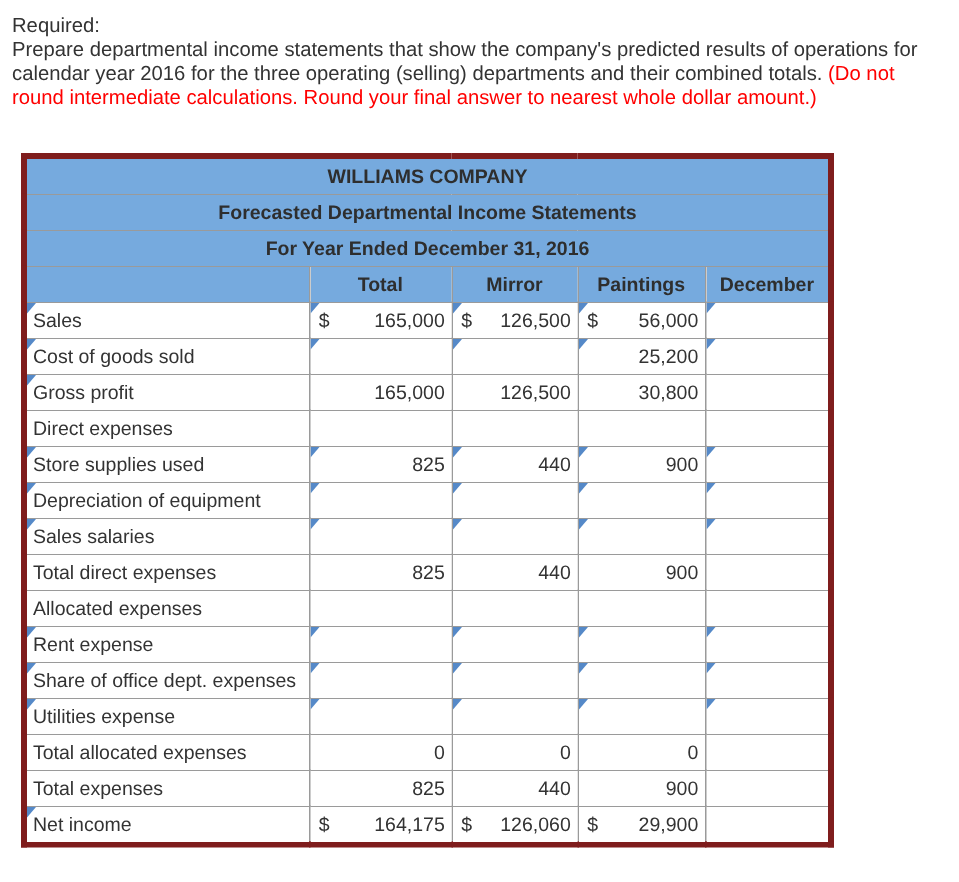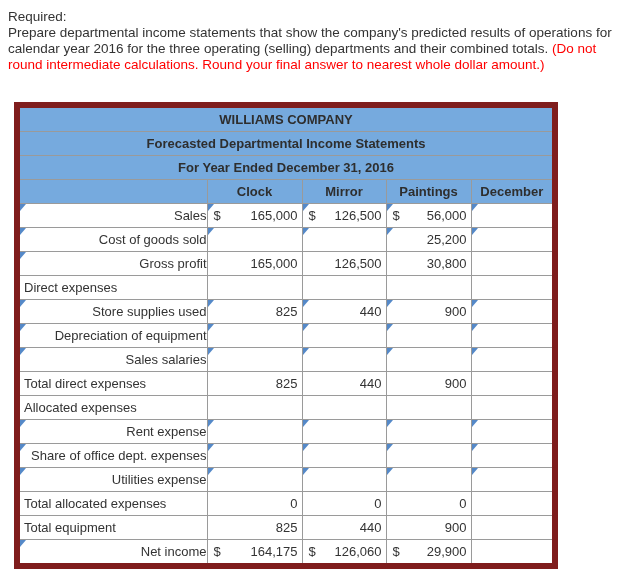--- a/index.html
+++ b/index.html
@@ -17,21 +17,21 @@
   .required{font-weight:normal;}
   .warning{color:#ff0000;font-weight:normal;}
 
   
   table.stmt{
     border-collapse:collapse;
     table-layout:fixed;
     width:538px;
     margin:29px 0 0 14px;
     font-size:13px;
-    border:6px solid #7f1d1d;
+    border:4px solid #7f1d1d;
   }
   table.stmt td{
     height:23px;
     padding:0;
     border:1px solid #9a9a9a;
     position:relative;
     overflow:hidden;
     white-space:nowrap;
   }
   
@@ -51,21 +51,21 @@
   
   td.lbl{text-align:left;background:#ffffff;}
   .lbltext{padding-left:4px;}
   td.num{background:#ffffff;}
   .cellwrap{
     display:flex;align-items:center;justify-content:flex-end;
     height:100%;padding:0 4px 0 6px;
   }
   .dollar{margin-right:auto;}
   
-  td.input{border:2px solid #41719c;text-align:right;}
+  td.input{border:2px solid #41719c;}
   
   td.selected{outline:2px dotted #2f76c8;outline-offset:-3px;}
   
   td.topline{border-top:3px solid #000000;}
   td.dbl{border-bottom:4px double #000000;}
   
   .flag{
     position:absolute;top:0;left:0;width:0;height:0;
     border-left:6px solid #5589c8;
     border-bottom:7px solid transparent;
@@ -92,21 +92,21 @@
       <td class="title" colspan="5">WILLIAMS COMPANY</td>
     </tr>
     <tr>
       <td class="title" colspan="5">Forecasted Departmental Income Statements</td>
     </tr>
     <tr>
       <td class="title" colspan="5">For Year Ended December 31, 2016</td>
     </tr>
     <tr>
       <td class="colhead"></td>
-      <td class="colhead">Clock</td>
+      <td class="colhead">Total</td>
       <td class="colhead">Mirror</td>
       <td class="colhead">Paintings</td>
       <td class="colhead">December</td>
     </tr>
   </thead>
   <tbody>
       <tr>
         <td class="lbl input"><span class="flag"></span><span class="lbltext">Sales</span></td>
         <td class="num input">
           <span class="flag"></span>
@@ -434,21 +434,21 @@
             <span class="val">0</span>
           </div>
         </td>
         <td class="num plain topline">
           <div class="cellwrap">
             <span class="val"></span>
           </div>
         </td>
       </tr>
       <tr>
-        <td class="lbl"><span class="lbltext">Total equipment</span></td>
+        <td class="lbl"><span class="lbltext">Total expenses</span></td>
         <td class="num plain topline">
           <div class="cellwrap">
             <span class="val">825</span>
           </div>
         </td>
         <td class="num plain topline">
           <div class="cellwrap">
             <span class="val">440</span>
           </div>
         </td>

